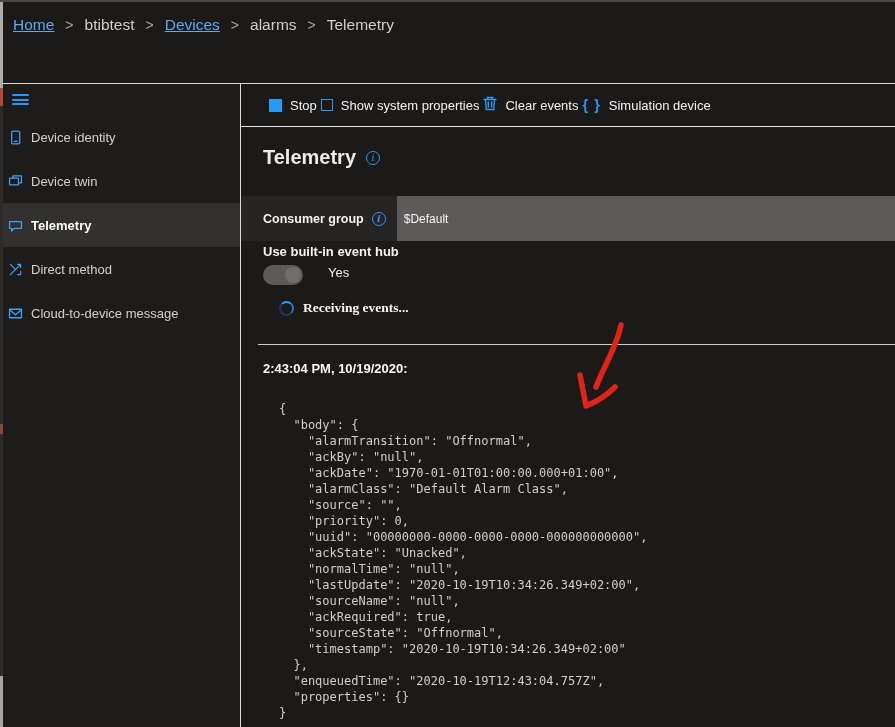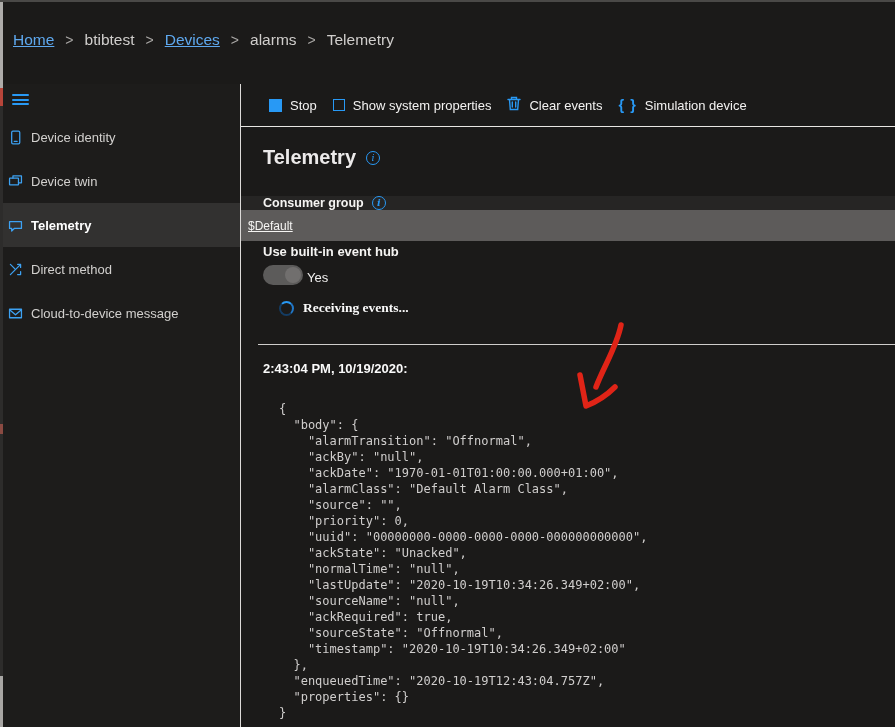--- a/index.html
+++ b/index.html
@@ -14,21 +14,21 @@
     background:linear-gradient(to bottom,
       #aeacaa 0px, #aeacaa 88px,
       #b8453a 88px, #b8453a 106px,
       #2d2c2b 106px, #2d2c2b 424px,
       #8a4a42 424px, #8a4a42 434px,
       #2d2c2b 434px, #2d2c2b 676px,
       #a8a6a4 676px); }
 
   
   .header { position:absolute; top:0; left:0; width:895px; height:84px; background:#1b1a19;
-    border-bottom:1px solid #dcdad8;margin-top:15px; }
+    border-bottom:1px solid #dcdad8; }
   .breadcrumb { position:absolute; left:13px; top:16px; display:flex; align-items:center; gap:11px;
     font-size:15.5px; color:#d0cecc; }
   .crumb-link { color:#5ea8ee; text-decoration:underline; cursor:pointer; }
   .crumb-sep { color:#a9a7a5; font-size:14px; }
 
   
   .sidebar { position:absolute; left:0; top:84px; width:240px; bottom:0; background:#1d1c1b; }
   .hamburger { position:absolute; left:12px; top:10px; width:17px; cursor:pointer; }
   .hamburger .bar { height:2px; background:#2899f5; margin-bottom:2.5px; border-radius:1px; }
   .side-list { position:absolute; top:31px; left:0; right:0; }
@@ -37,41 +37,41 @@
   .side-item.selected { background:#323130; border-left-color:#2899f5; color:#ffffff; font-weight:bold; }
   .side-icon { width:17px; height:17px; flex:none; margin-right:7px; }
   .side-icon svg { width:17px; height:17px; stroke:#3da1f2; fill:none; stroke-width:1.5;
     stroke-linecap:round; stroke-linejoin:round; }
   .side-icon svg .fl { fill:#3da1f2; stroke:none; }
 
   
   .main { position:absolute; left:240px; top:84px; right:0; bottom:0;
     border-left:1px solid #dcdad8; background:#1b1a19; }
   .toolbar { height:43px; border-bottom:1px solid #e8e6e3; display:flex; align-items:center;
-    padding-left:28px; gap:16px; font-size:13px; color:#f3f2f1; }
+    padding-left:28px; gap:4px; font-size:13px; color:#f3f2f1; }
   .tb-item { display:flex; align-items:center; gap:8px; cursor:pointer; white-space:nowrap; }
   .icon-stop { width:13px; height:13px; background:#2899f5; }
   .icon-checkbox { width:12px; height:12px; border:1.5px solid #2899f5; background:transparent; }
   .icon-trash svg { width:14px; height:15px; stroke:#2899f5; fill:none; stroke-width:1.4; stroke-linecap:round; }
   .icon-braces { color:#2899f5; font-size:14.5px; font-weight:bold; letter-spacing:1px; }
 
   .page-title-row { position:absolute; top:62px; left:22px; display:flex; align-items:center; gap:10px; }
   .page-title { font-size:20px; font-weight:bold; color:#eceaea; }
   .info-icon { width:14px; height:14px; border:1.5px solid #2899f5; border-radius:50%;
     color:#2899f5; font-size:9.5px; line-height:1; display:inline-flex; align-items:center;
     justify-content:center; font-family:"DejaVu Serif", serif; font-style:italic; cursor:pointer; flex:none; }
 
-  .consumer-row { position:absolute; top:112px; left:0; right:0; height:45px; display:flex;flex-direction:column; }
+  .consumer-row { position:absolute; top:112px; left:0; right:0; height:45px; display:flex; }
   .cg-label { background:#262524; display:flex; align-items:center; gap:8px;
     padding:0 11px 0 22px; font-size:12.5px; font-weight:bold; color:#f5f4f2; }
   .cg-field { flex:1; background:#5d5b5a; display:flex; align-items:center; padding-left:7px;
-    font-size:12px; color:#f5f4f2; cursor:text;text-decoration:underline; }
+    font-size:12px; color:#f5f4f2; cursor:text; }
 
   .builtin-label { position:absolute; top:160px; left:22px; font-size:13px; font-weight:bold; color:#f5f4f2; }
-  .toggle-row { position:absolute; top:181px; left:22px; display:flex; align-items:flex-end; gap:4px; }
+  .toggle-row { position:absolute; top:181px; left:22px; display:flex; align-items:flex-start; gap:25px; }
   .toggle { width:40px; height:20px; border-radius:10px; background:#5c5b5a; position:relative; cursor:pointer; }
   .toggle-knob { position:absolute; right:2px; top:2px; width:16px; height:16px; border-radius:50%; background:#716f6e; }
   .toggle-label { font-size:13px; color:#f1f0ef; }
 
   .receiving-row { position:absolute; top:216px; left:38px; display:flex; align-items:center; gap:9px; }
   .spinner { width:15px; height:15px; border-radius:50%;
     border:2.5px solid #143c63; border-top-color:#2899f5; border-right-color:#2178c9;
     animation:spin 1.2s linear infinite; }
   @keyframes spin { to { transform:rotate(360deg); } }
   .receiving-text { font-size:13.5px; font-weight:bold; color:#fafafa;font-family:Liberation Serif, serif; }

